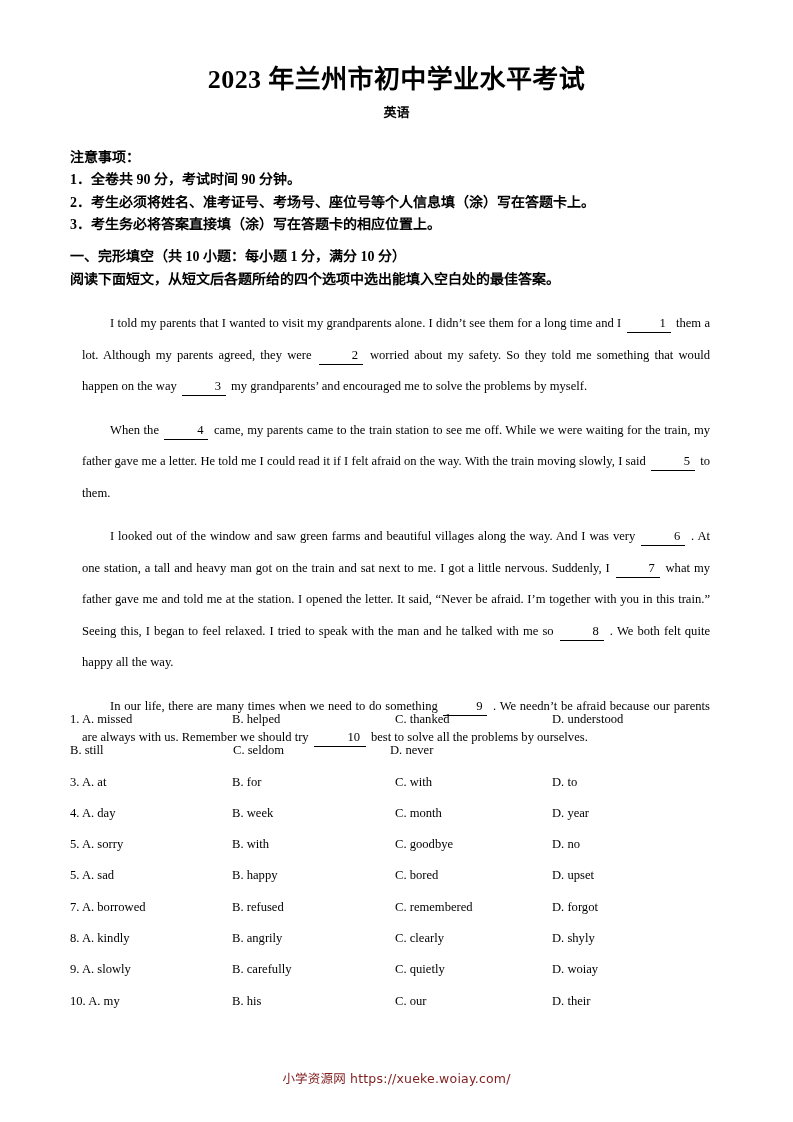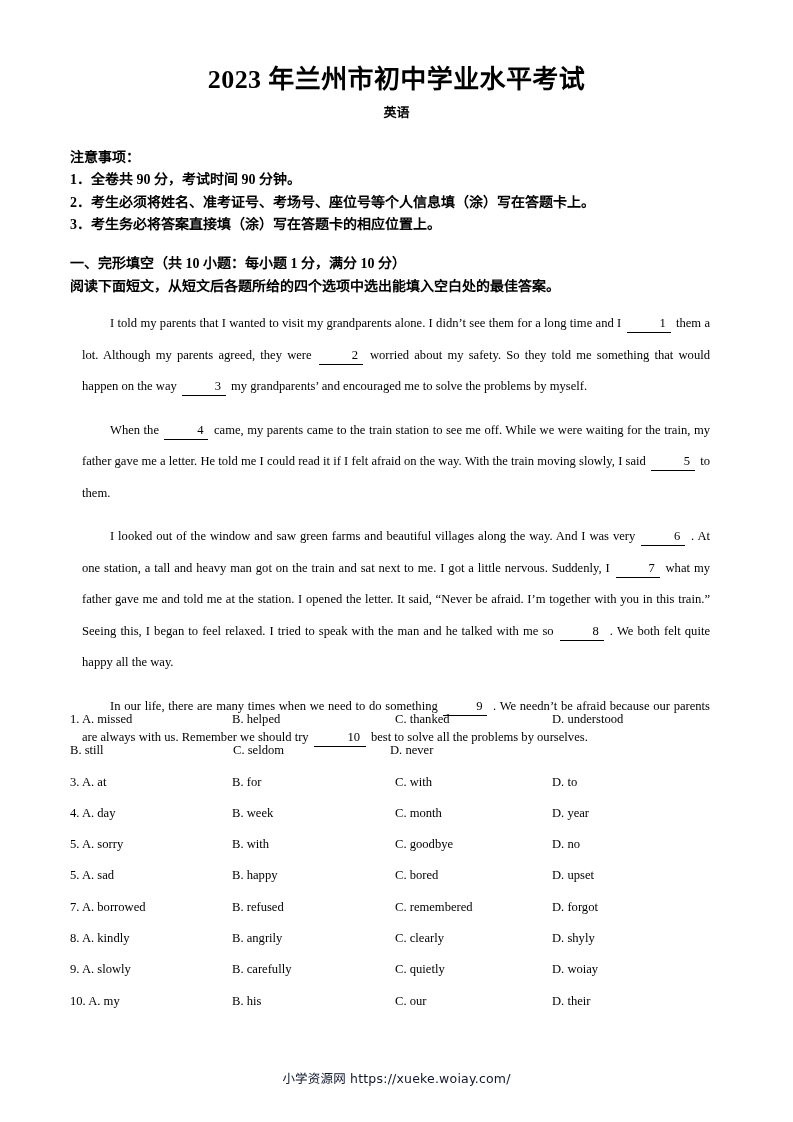--- a/index.html
+++ b/index.html
@@ -55,21 +55,21 @@
     font-size: 14px;
     font-weight: bold;
     line-height: 22.3px;
   }
   .notice-line { white-space: nowrap; }
 
   
   .section-head {
     position: absolute;
     left: 70px;
-    top: 252px;
+    top: 245px;
     width: 670px;
     font-size: 14px;
     font-weight: bold;
     line-height: 23px;
   }
 
   
   .passage {
     position: absolute;
     left: 70px;
@@ -121,21 +121,21 @@
 
   
   .footer-wm {
     position: absolute;
     left: 0;
     top: 1068px;
     width: 793px;
     text-align: center;
     font-family: "DejaVu Sans", "Liberation Sans", sans-serif;
     font-size: 12.5px;
-    color: #0f172a;
+    color: #7f1d1d;
     letter-spacing: 0.2px;
   }
 </style>
 </head>
 <body>
 
 <div class="page">
 
   <div class="doc-title">2023 年兰州市初中学业水平考试</div>
   <div class="doc-subtitle">英语</div>

